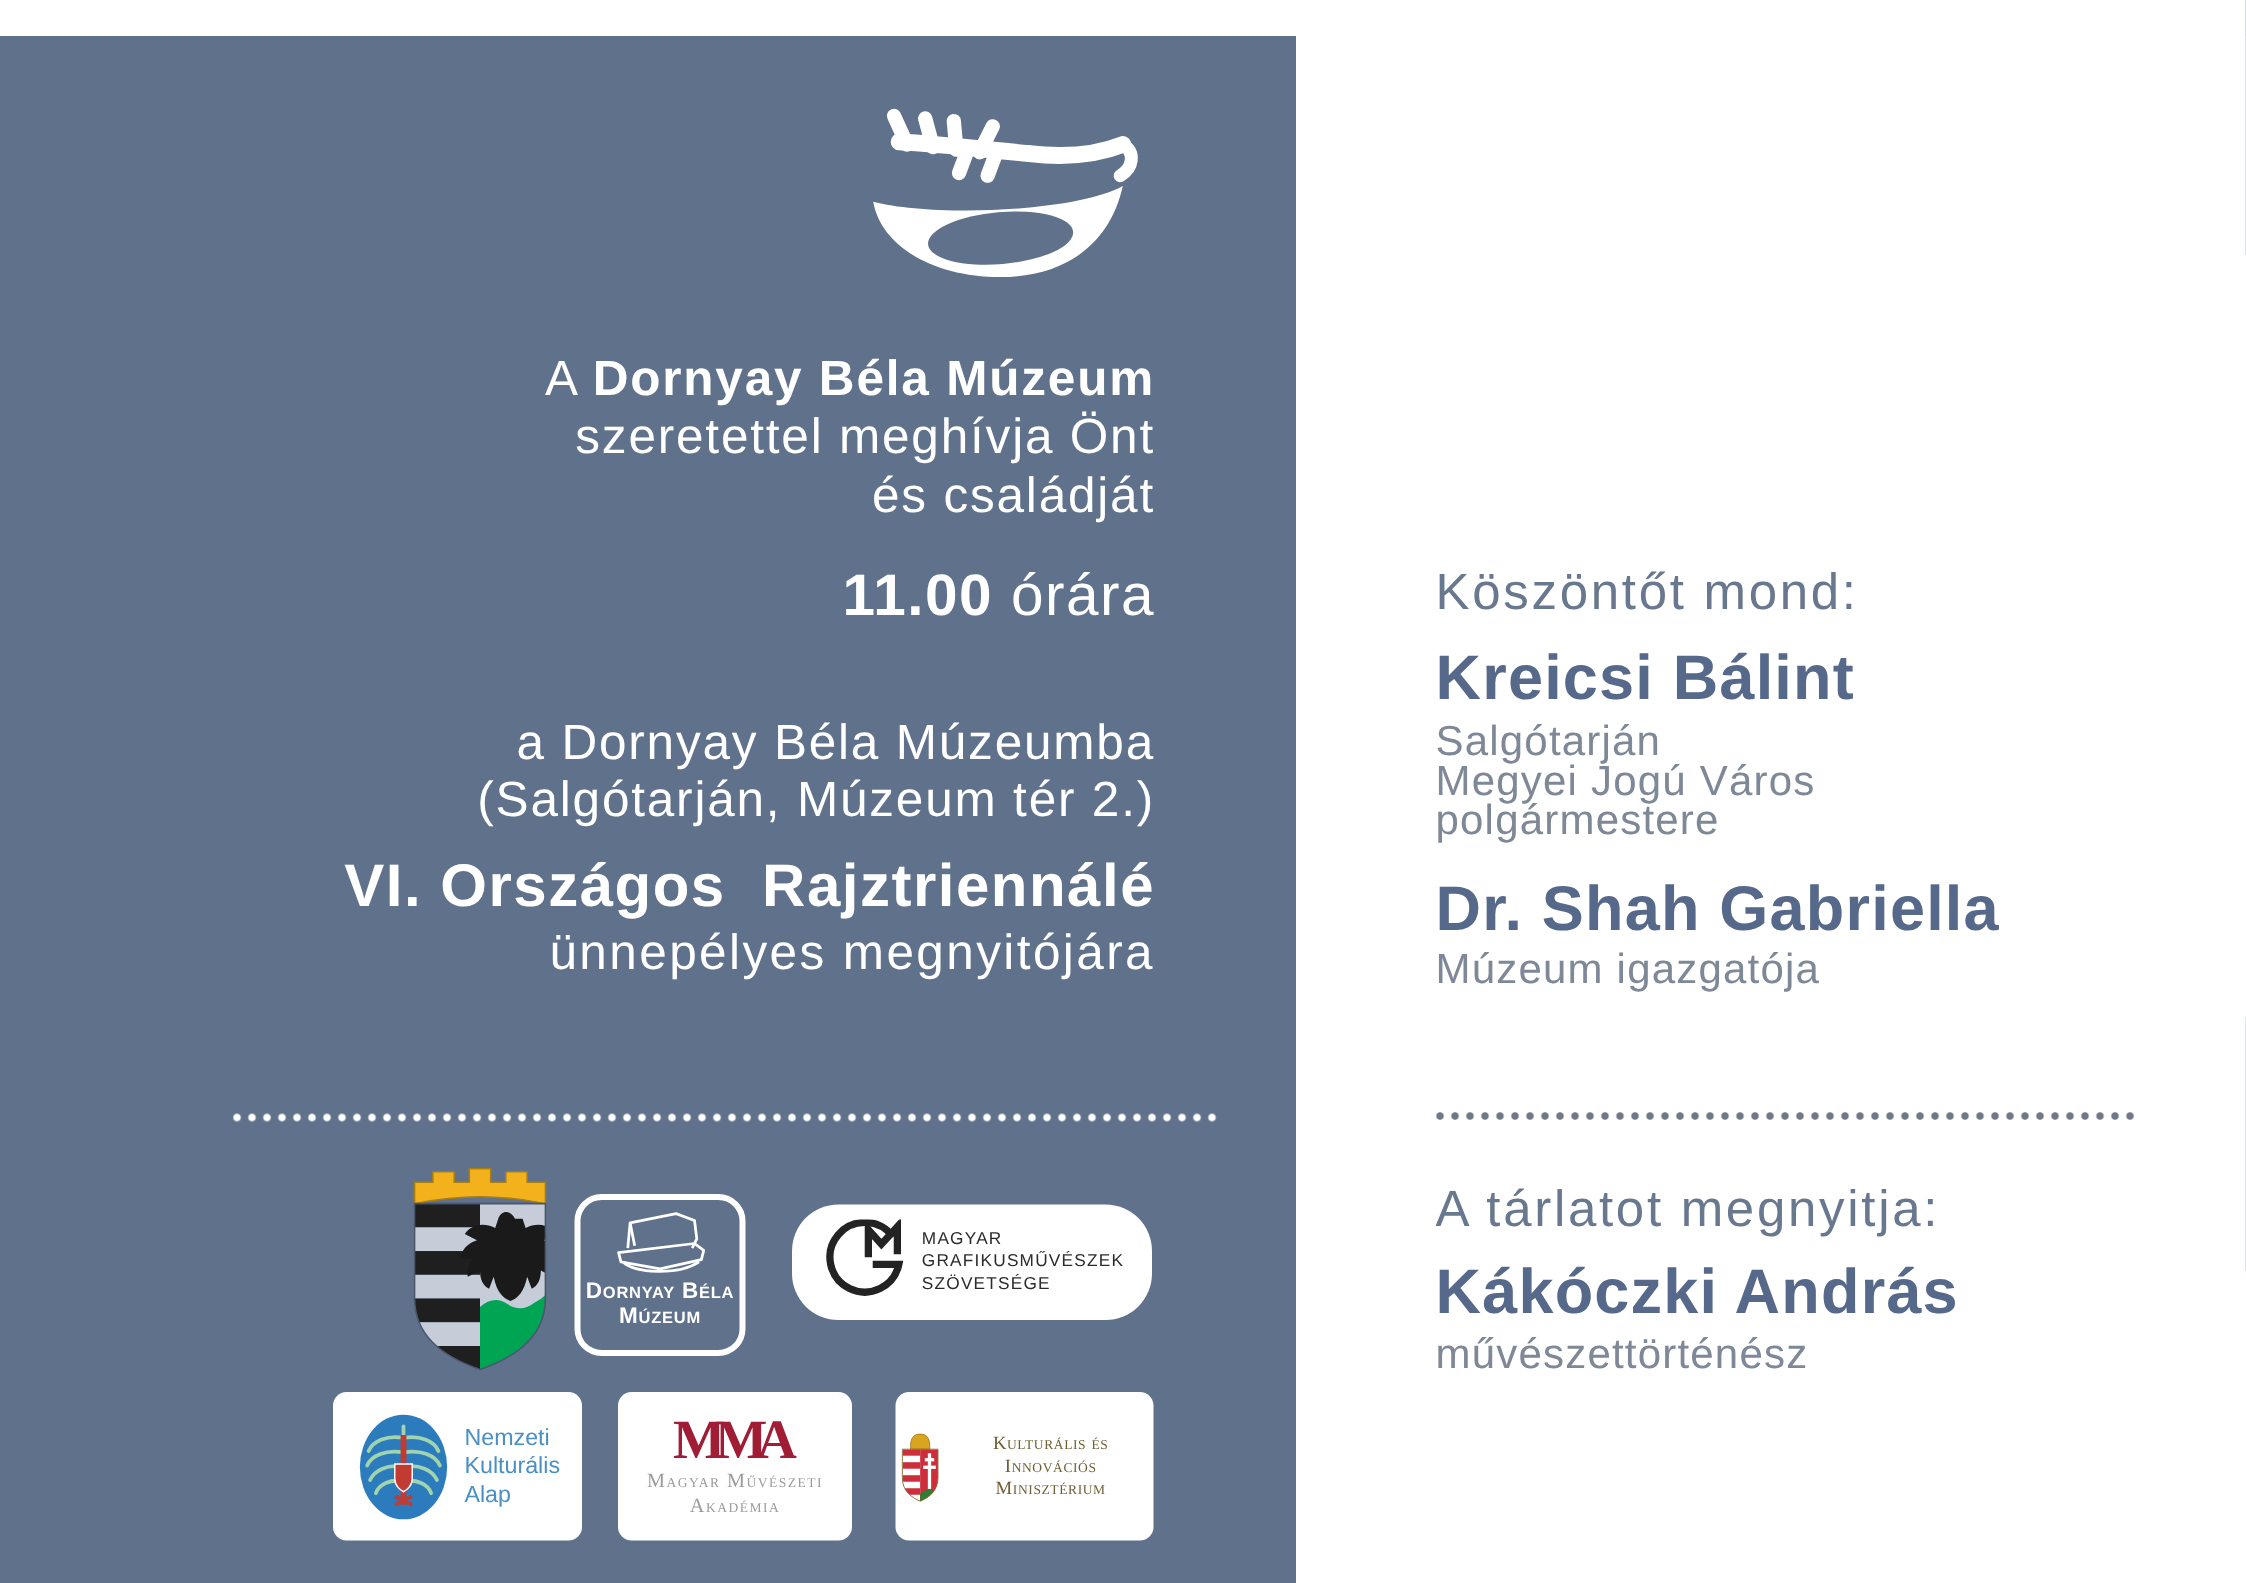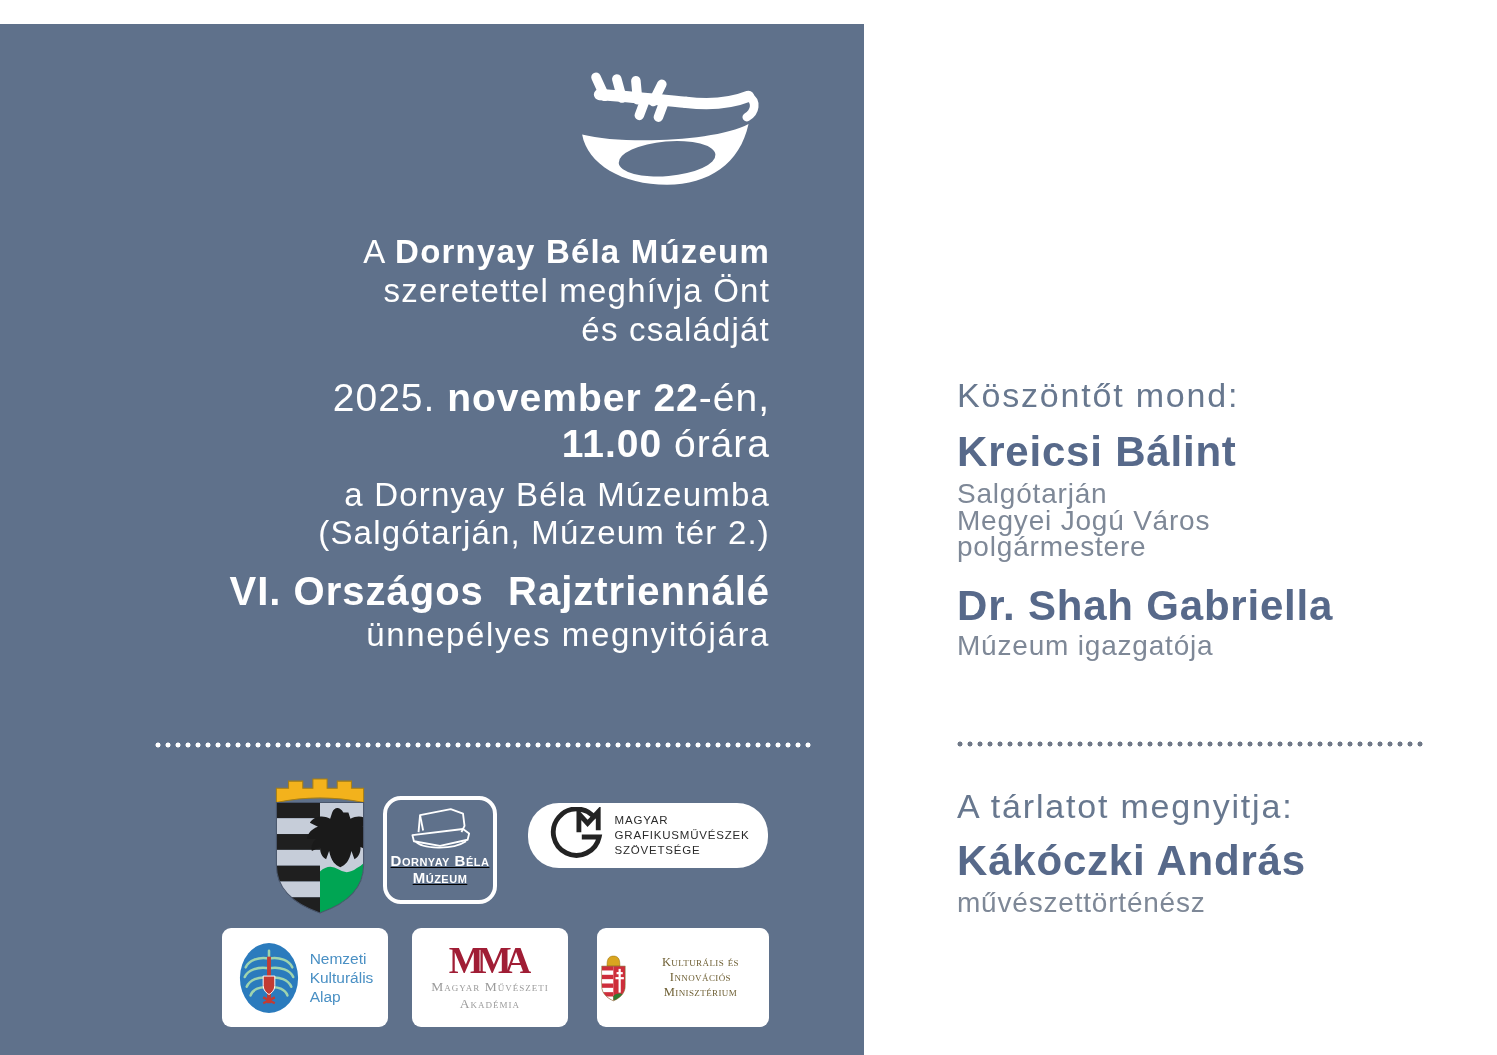--- a/index.html
+++ b/index.html
@@ -21,27 +21,27 @@
   .dotted-left{left:155px;top:717px;width:658px;
     background-image:radial-gradient(circle at 3px 4px,#ffffff 2.2px,transparent 2.8px);
     background-size:10px 8px;}
   .dotted-right{left:93px;top:716px;width:468px;
     background-image:radial-gradient(circle at 3px 4px,#6f7887 2.2px,transparent 2.8px);
     background-size:10px 8px;}
   
   .crest{position:absolute;left:266px;top:748px;width:108px;height:144px;}
   .dornyay{position:absolute;left:383px;top:772px;width:106px;height:100px;
     border:4px solid #ffffff;border-radius:18px;display:flex;flex-direction:column;
-    align-items:center;justify-content:flex-start;text-decoration:underline;}
+    align-items:center;justify-content:flex-start;}
   .dornyay svg{margin-top:6px;}
   .dornyay-label{color:#ffffff;font-weight:bold;font-variant:small-caps;
     font-size:15px;line-height:17px;text-align:center;letter-spacing:0.5px;}
   .logo-card{position:absolute;background:#ffffff;border-radius:9px;
     display:flex;align-items:center;justify-content:center;}
-  .mgsz-card{left:528px;top:779px;width:240px;height:65px;gap:10px;border-radius:31px;}
+  .mgsz-card{left:528px;top:779px;width:240px;height:77px;gap:10px;border-radius:31px;}
   .mgsz-text{color:#2b2b2b;font-size:11.5px;line-height:15px;letter-spacing:0.8px;}
   .nka-card{left:222px;top:904px;width:166px;height:99px;gap:9px;}
   .nka-text{color:#4a90c4;font-size:15.5px;line-height:19px;}
   .mma-card{left:412px;top:904px;width:156px;height:99px;flex-direction:column;}
   .mma-acronym{font-family:"Liberation Serif","DejaVu Serif",serif;font-weight:bold;
     color:#a01d35;font-size:37px;line-height:34px;letter-spacing:-7px;margin-right:7px;}
   .mma-text{font-family:"Liberation Serif","DejaVu Serif",serif;font-variant:small-caps;
     color:#9b9b9b;font-size:13.5px;line-height:17px;letter-spacing:1px;text-align:center;}
   .kim-card{left:597px;top:904px;width:172px;height:99px;flex-direction:row;gap:2px;}
   .kim-text{font-family:"Liberation Serif","DejaVu Serif",serif;font-variant:small-caps;
@@ -86,21 +86,20 @@
       </svg>
     </div>
 
     <div class="lp-text blk-invite">
       <div><span>A </span><span class="bold">Dornyay Béla Múzeum</span></div>
       <div>szeretettel meghívja Önt</div>
       <div>és családját</div>
     </div>
 
     <div class="lp-text blk-datetime">
-      <div><span>2025. </span><span class="bold">november 22</span><span>-én,</span></div>
       <div><span class="bold">11.00</span><span> órára</span></div>
     </div>
 
     <div class="lp-text blk-venue">
       <div>a Dornyay Béla Múzeumba</div>
       <div>(Salgótarján, Múzeum tér 2.)</div>
     </div>
 
     <div class="lp-text blk-event">
       <div class="event-title">VI. Országos  Rajztriennálé</div>

